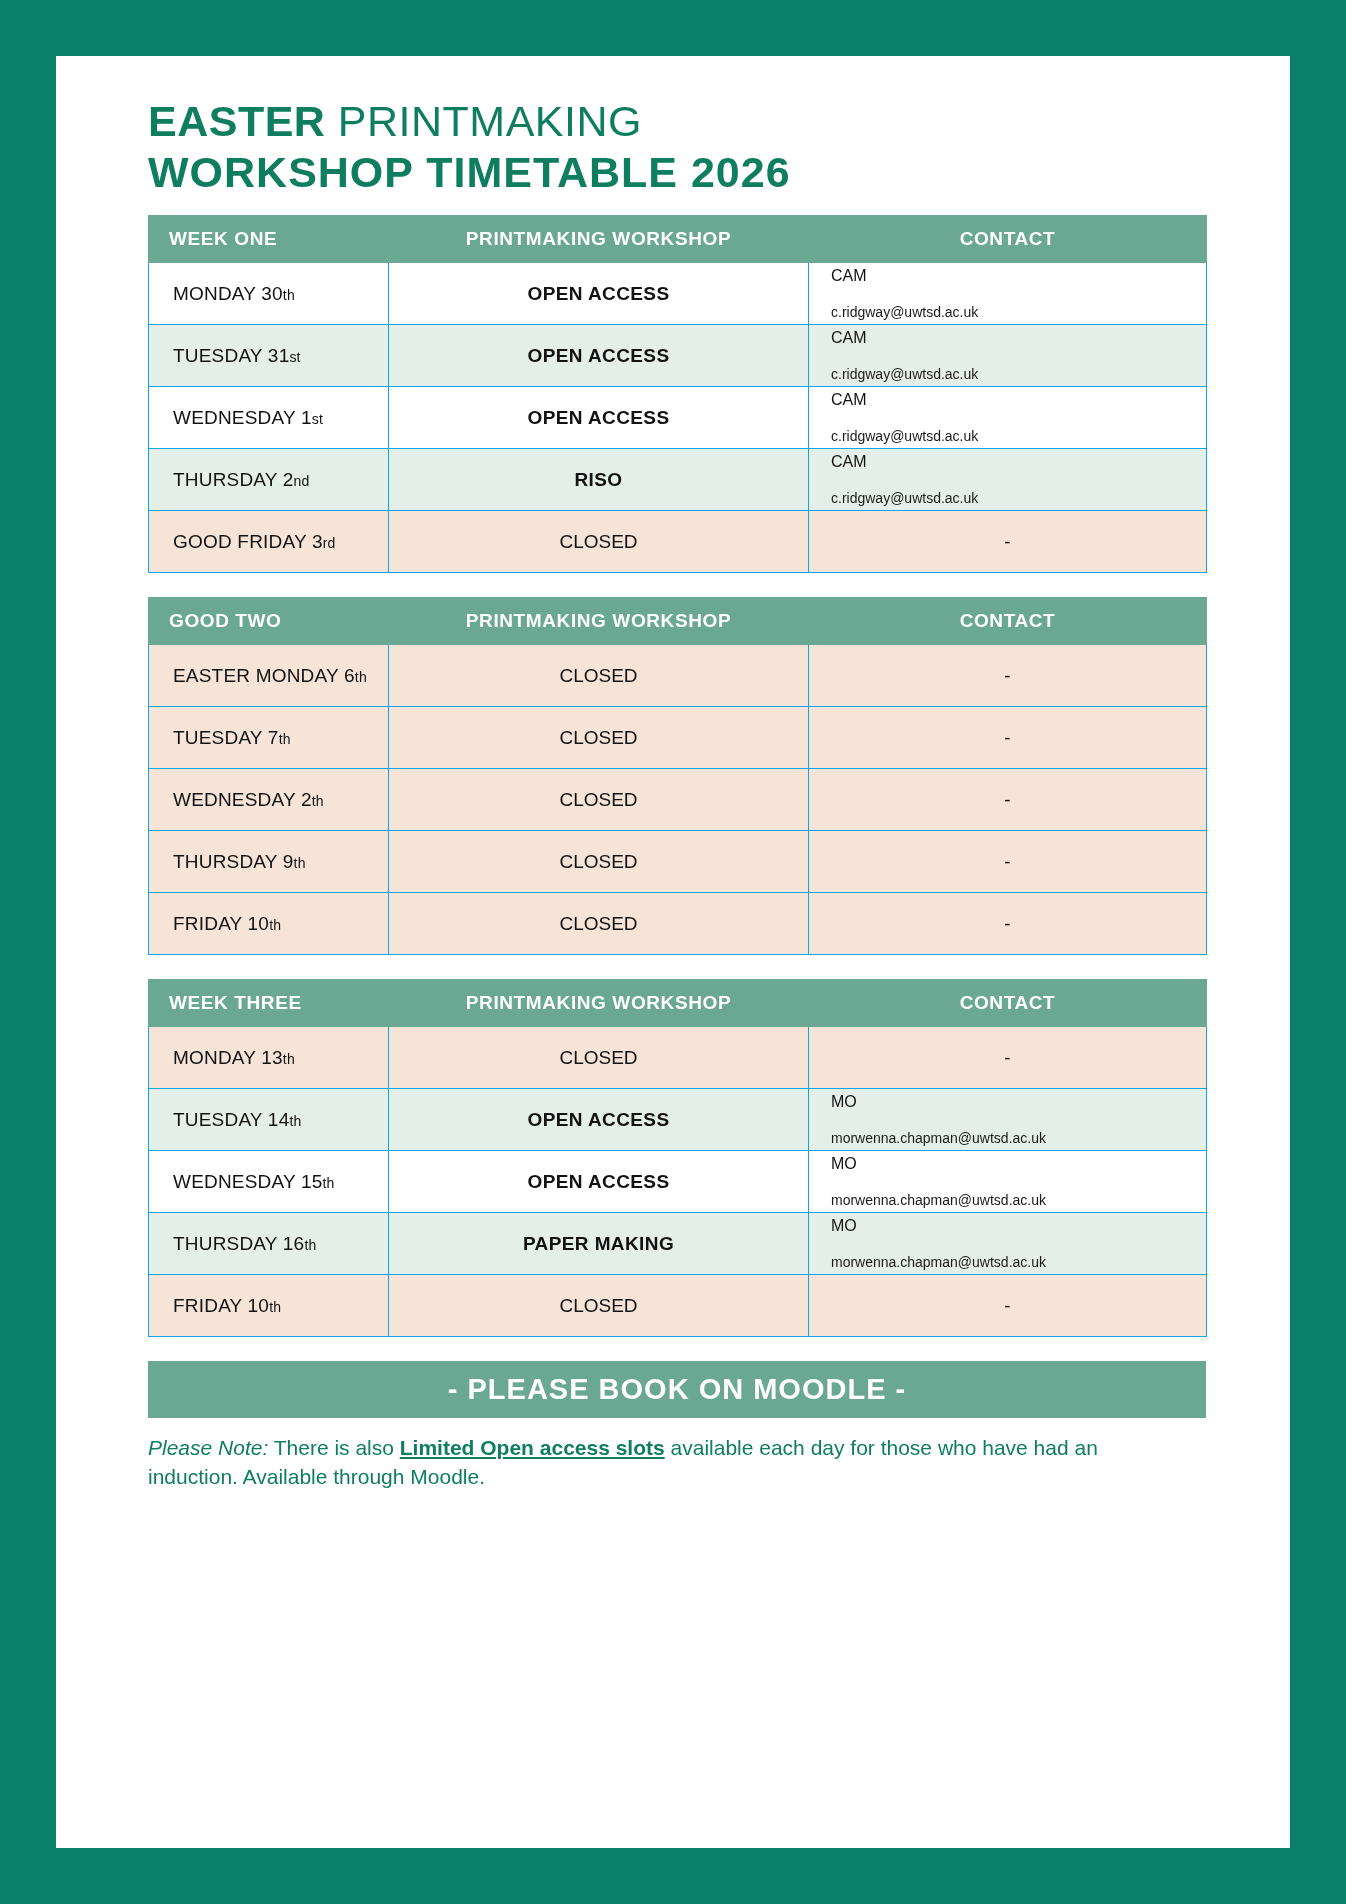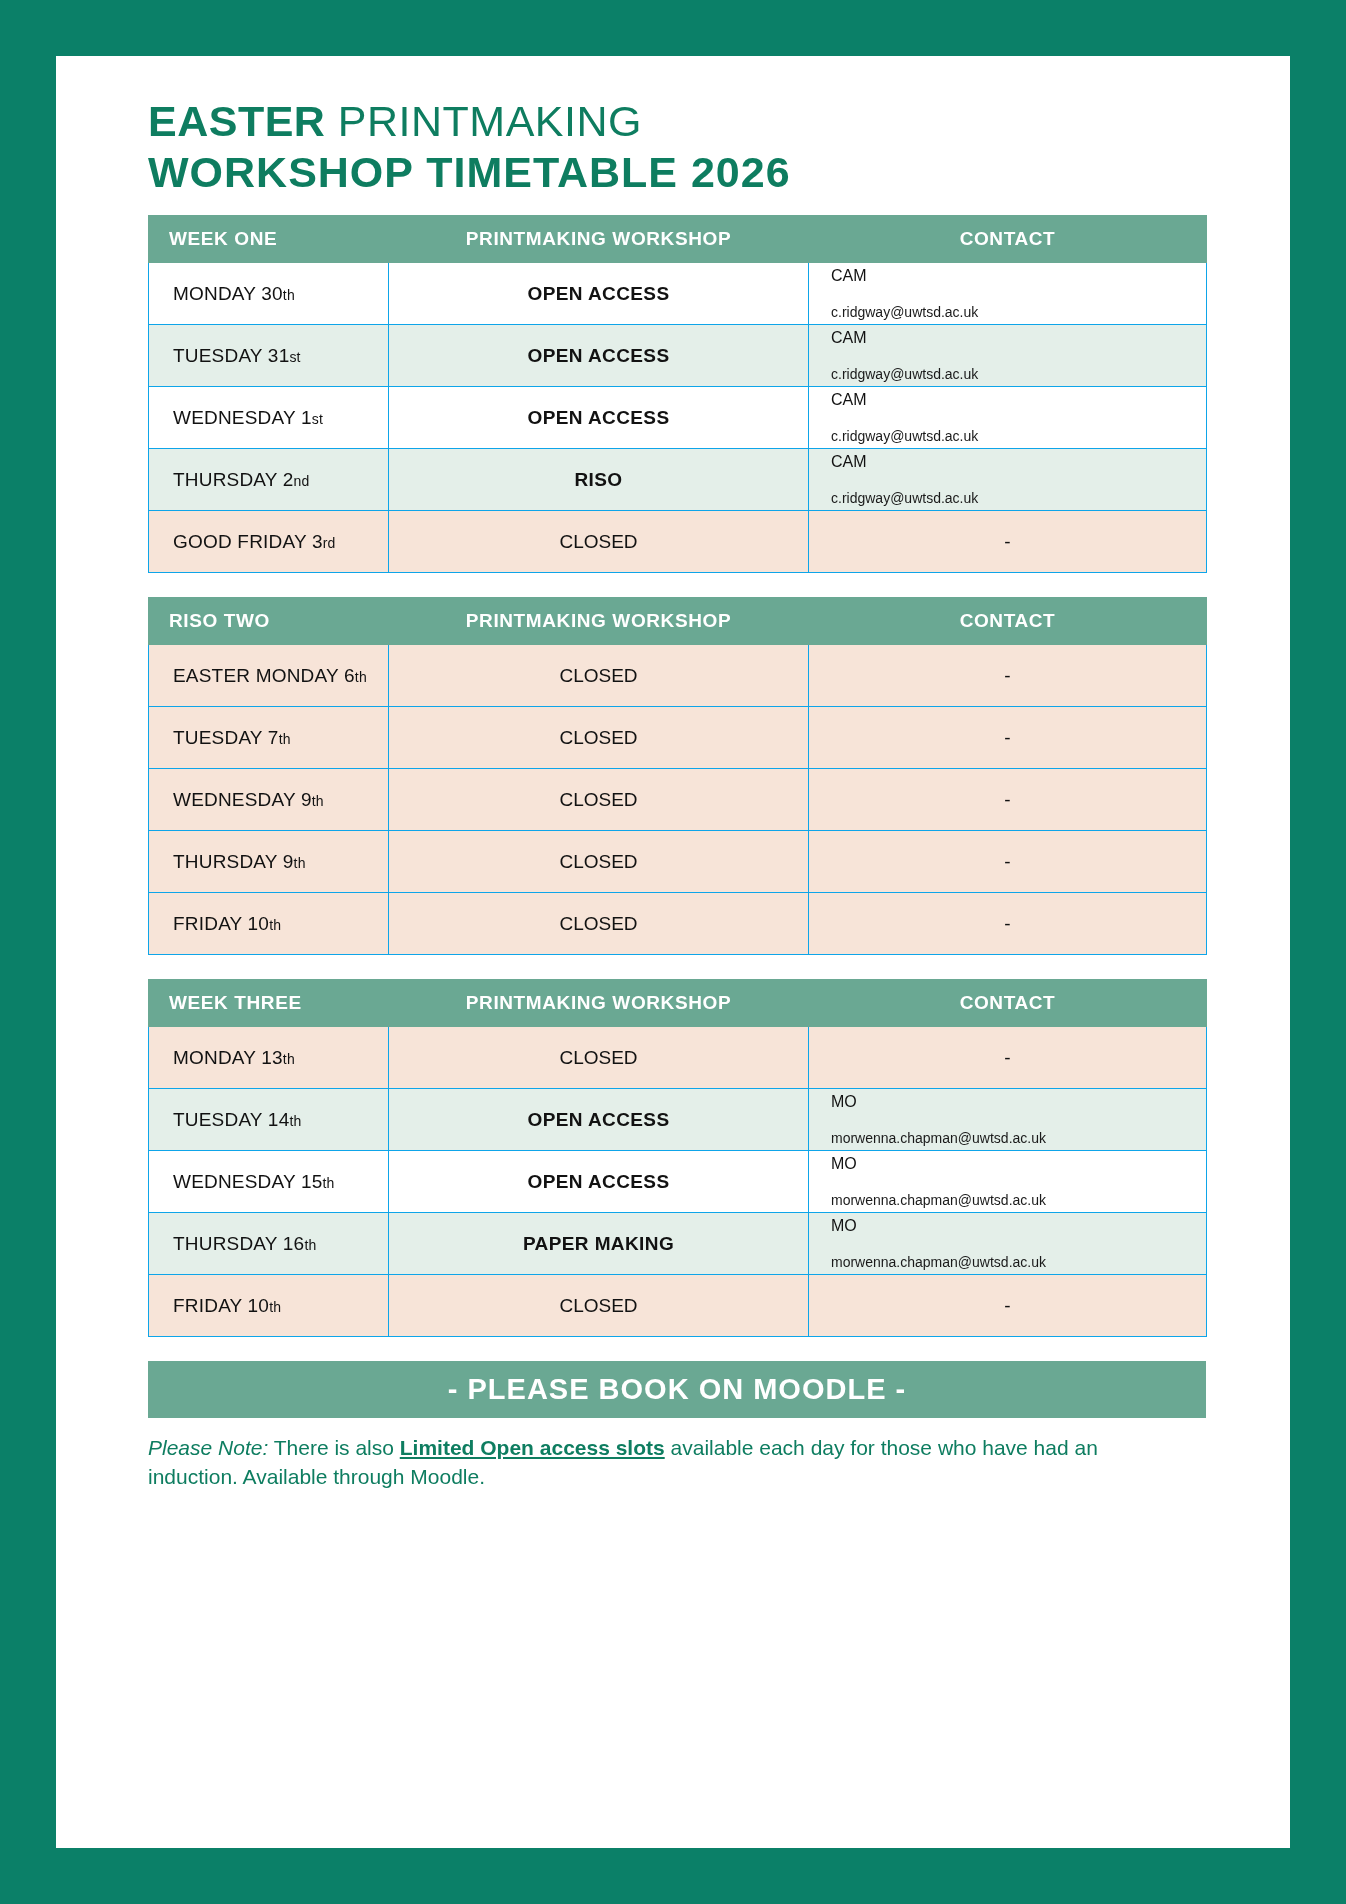--- a/index.html
+++ b/index.html
@@ -175,38 +175,38 @@
           </tbody>
         </table>
         <table class="tbl">
           <colgroup>
             <col class="c1">
             <col class="c2">
             <col class="c3">
           </colgroup>
           <thead>
             <tr>
-              <th class="day-head">RISO TWO</th>
+              <th class="day-head">GOOD TWO</th>
               <th>PRINTMAKING WORKSHOP</th>
               <th>CONTACT</th>
             </tr>
           </thead>
           <tbody>
             <tr>
               <td class="td-day tint-peach"><span>EASTER MONDAY 6</span><span class="sup">th</span></td>
               <td class="td-ws tint-peach">CLOSED</td>
               <td class="td-dash tint-peach">-</td>
             </tr>
             <tr>
               <td class="td-day tint-peach"><span>TUESDAY 7</span><span class="sup">th</span></td>
               <td class="td-ws tint-peach">CLOSED</td>
               <td class="td-dash tint-peach">-</td>
             </tr>
             <tr>
-              <td class="td-day tint-peach"><span>WEDNESDAY 9</span><span class="sup">th</span></td>
+              <td class="td-day tint-peach"><span>WEDNESDAY 2</span><span class="sup">th</span></td>
               <td class="td-ws tint-peach">CLOSED</td>
               <td class="td-dash tint-peach">-</td>
             </tr>
             <tr>
               <td class="td-day tint-peach"><span>THURSDAY 9</span><span class="sup">th</span></td>
               <td class="td-ws tint-peach">CLOSED</td>
               <td class="td-dash tint-peach">-</td>
             </tr>
             <tr>
               <td class="td-day tint-peach"><span>FRIDAY 10</span><span class="sup">th</span></td>

